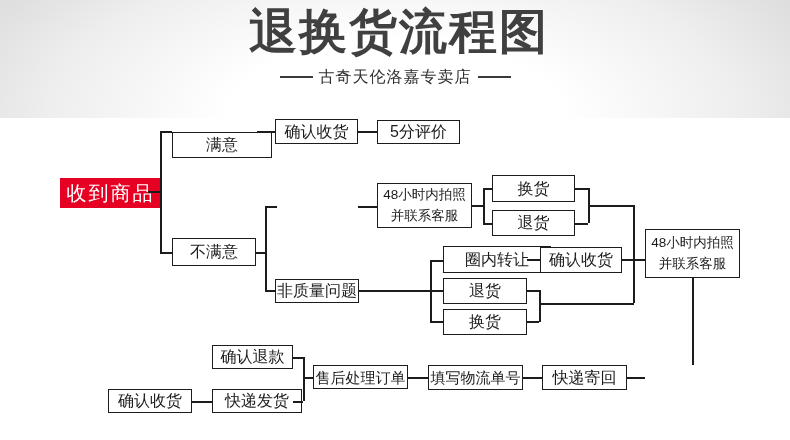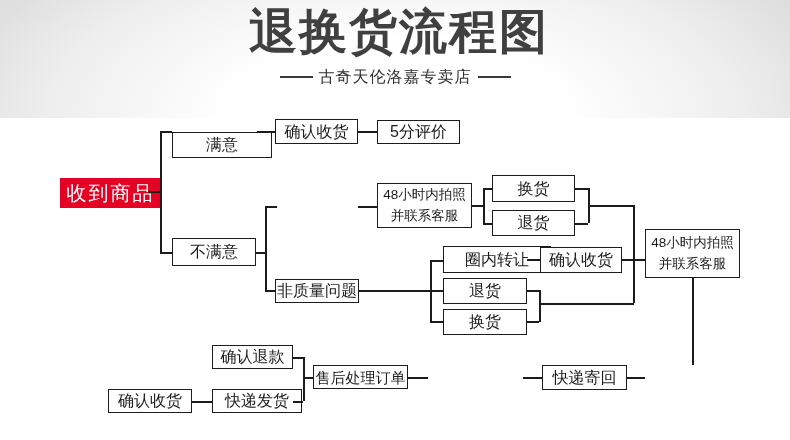--- a/index.html
+++ b/index.html
@@ -126,20 +126,23 @@
     </div>
 
   <div class="nd" style="left:212px;top:389px;width:90px;height:24px">
     <span>快递发货</span>
     </div>
 
   <div class="nd s15" style="left:313px;top:365px;width:95px;height:24px">
     <span>售后处理订单</span>
     </div>
 
+  <div class="nd s15" style="left:428px;top:365px;width:95px;height:25px">
+    <span>填写物流单号</span>
+    </div>
 
   <div class="nd" style="left:542px;top:365px;width:85px;height:25px">
     <span>快递寄回</span>
     </div>
 
 
   <div class="hl" style="left:148px;top:191px;width:12px"></div>
   <div class="vl" style="left:160px;top:131px;height:121px"></div>
   <div class="hl" style="left:160px;top:131px;width:12px"></div>
   <div class="hl" style="left:160px;top:252px;width:12px"></div>

